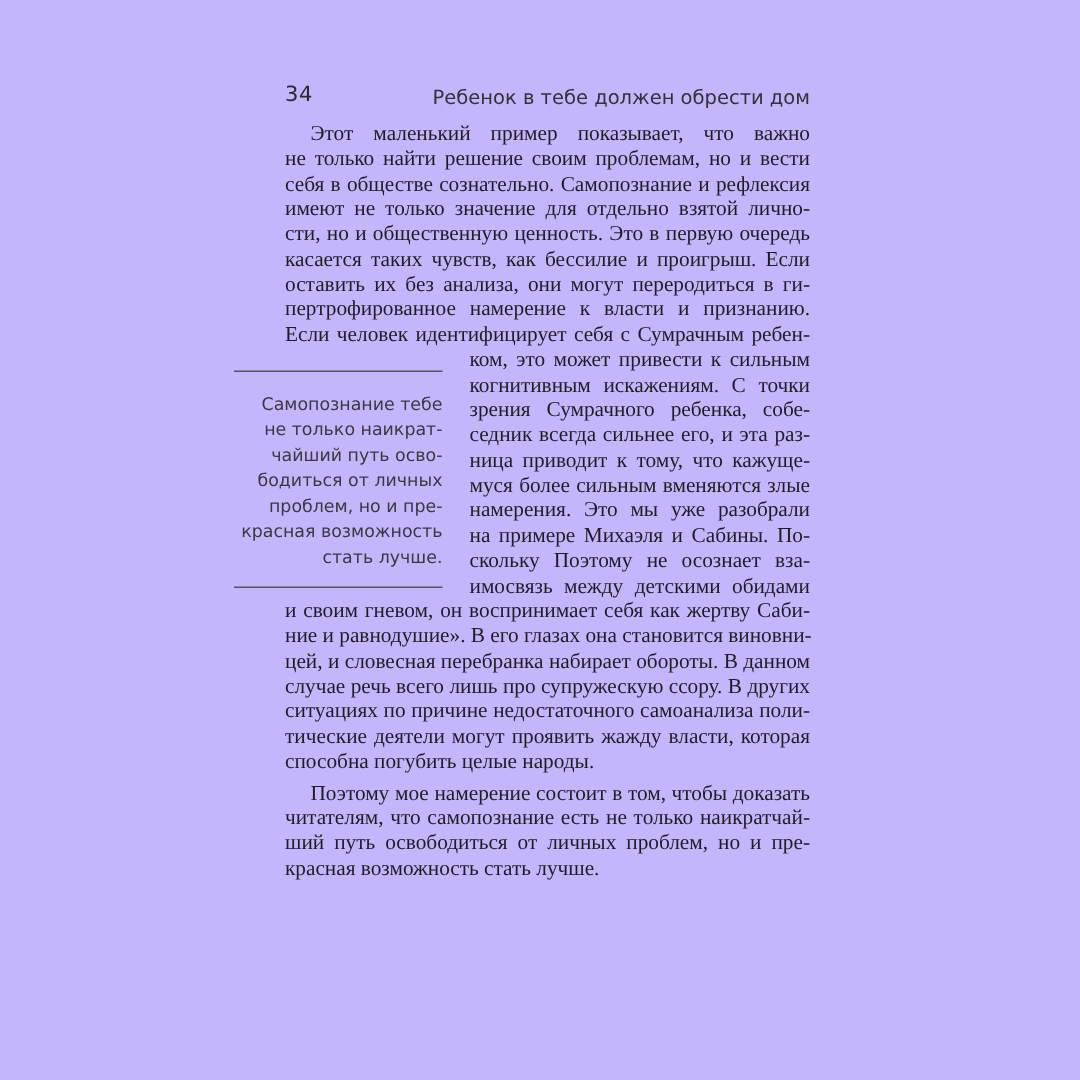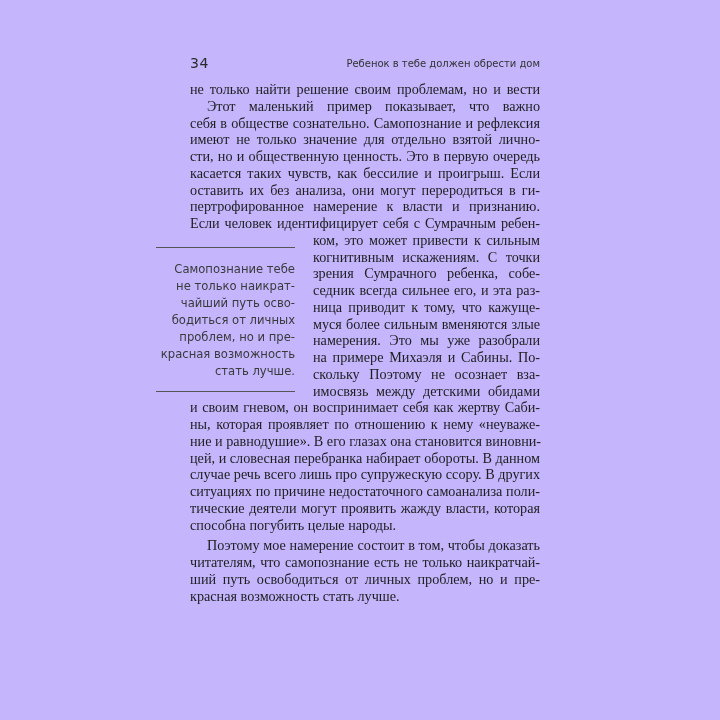--- a/index.html
+++ b/index.html
@@ -1,20 +1,20 @@
 <!DOCTYPE html>
 <html><head>
   <meta charset="utf-8">
   <style>
     html, body { margin: 0; padding: 0; background: #ffffff; }
     body { width: 720px; height: 720px; position: relative; overflow: hidden; }
     .page { position: absolute; left: 0; top: 0; width: 720px; height: 720px; background: #c4b5fd; }
     .running-head { position: absolute; left: 190px; top: 55px; width: 350px; height: 20px; }
     .page-number { position: absolute; left: 0; top: 0; font-family: "DejaVu Sans", sans-serif; font-size: 14px; color: #2a2a2a; letter-spacing: 0.5px; }
-    .running-title { position: absolute; right: 0; top: 3px; font-family: "DejaVu Sans", sans-serif; font-size: 10px; color: #333333; }
+    .running-title { position: absolute; right: 0; top: 3px; font-family: "DejaVu Sans", sans-serif; font-size: 13px; color: #333333; }
     .body-text { position: absolute; left: 190px; top: 81px; width: 350px; font-family: "Liberation Serif", "DejaVu Serif", serif; font-size: 14.2px; line-height: 16.75px; color: #1e1e1e; }
     .line { display: block; height: 16.75px; white-space: nowrap; text-align: justify; text-align-last: justify; }
     .line.last { text-align-last: left; }
     .line.indent { padding-left: 17px; }
     .line.wrap { margin-left: 123px; }
     .para-gap { height: 4px; }
     .pullquote { position: absolute; left: 156px; top: 247px; width: 139px; }
     .rule { height: 0; border-top: 1.4px solid #555555; width: 139px; }
     .quote-text { margin-top: 13px; margin-bottom: 11px; font-family: "DejaVu Sans", sans-serif; font-size: 11.6px; line-height: 17px; color: #3a3a3a; text-align: right; }
     .quote-line { display: block; white-space: nowrap; }
@@ -24,43 +24,42 @@
 
 <div class="page">
 
   <div class="running-head">
     <span class="page-number">34</span>
     <span class="running-title">Ребенок в тебе должен обрести дом</span>
   </div>
 
   <div class="body-text">
     <div>
+      <span class="line indent">Этот маленький пример показывает, что важно</span>
       <span class="line">не только найти решение своим проблемам, но и вести</span>
-      <span class="line indent">Этот маленький пример показывает, что важно</span>
       <span class="line">себя в обществе сознательно. Самопознание и рефлексия</span>
       <span class="line">имеют не только значение для отдельно взятой лично-</span>
       <span class="line">сти, но и общественную ценность. Это в первую очередь</span>
       <span class="line">касается таких чувств, как бессилие и проигрыш. Если</span>
       <span class="line">оставить их без анализа, они могут переродиться в ги-</span>
       <span class="line">пертрофированное намерение к власти и признанию.</span>
       <span class="line">Если человек идентифицирует себя с Сумрачным ребен-</span>
 
       <span class="line wrap">ком, это может привести к сильным</span>
       <span class="line wrap">когнитивным искажениям. С точки</span>
       <span class="line wrap">зрения Сумрачного ребенка, собе-</span>
       <span class="line wrap">седник всегда сильнее его, и эта раз-</span>
       <span class="line wrap">ница приводит к тому, что кажуще-</span>
       <span class="line wrap">муся более сильным вменяются злые</span>
       <span class="line wrap">намерения. Это мы уже разобрали</span>
       <span class="line wrap">на примере Михаэля и Сабины. По-</span>
       <span class="line wrap">скольку Поэтому не осознает вза-</span>
       <span class="line wrap">имосвязь между детскими обидами</span>
 
       <span class="line">и своим гневом, он воспринимает себя как жертву Саби-</span>
-      <span class="line">ны, которая проявляет по отношению к нему «неуваже-</span>
       <span class="line">ние и равнодушие». В его глазах она становится виновни-</span>
       <span class="line">цей, и словесная перебранка набирает обороты. В данном</span>
       <span class="line">случае речь всего лишь про супружескую ссору. В других</span>
       <span class="line">ситуациях по причине недостаточного самоанализа поли-</span>
       <span class="line">тические деятели могут проявить жажду власти, которая</span>
       <span class="line last">способна погубить целые народы.</span>
     </div>
     <div class="para-gap"></div>
     <div>
       <span class="line indent">Поэтому мое намерение состоит в том, чтобы доказать</span>

